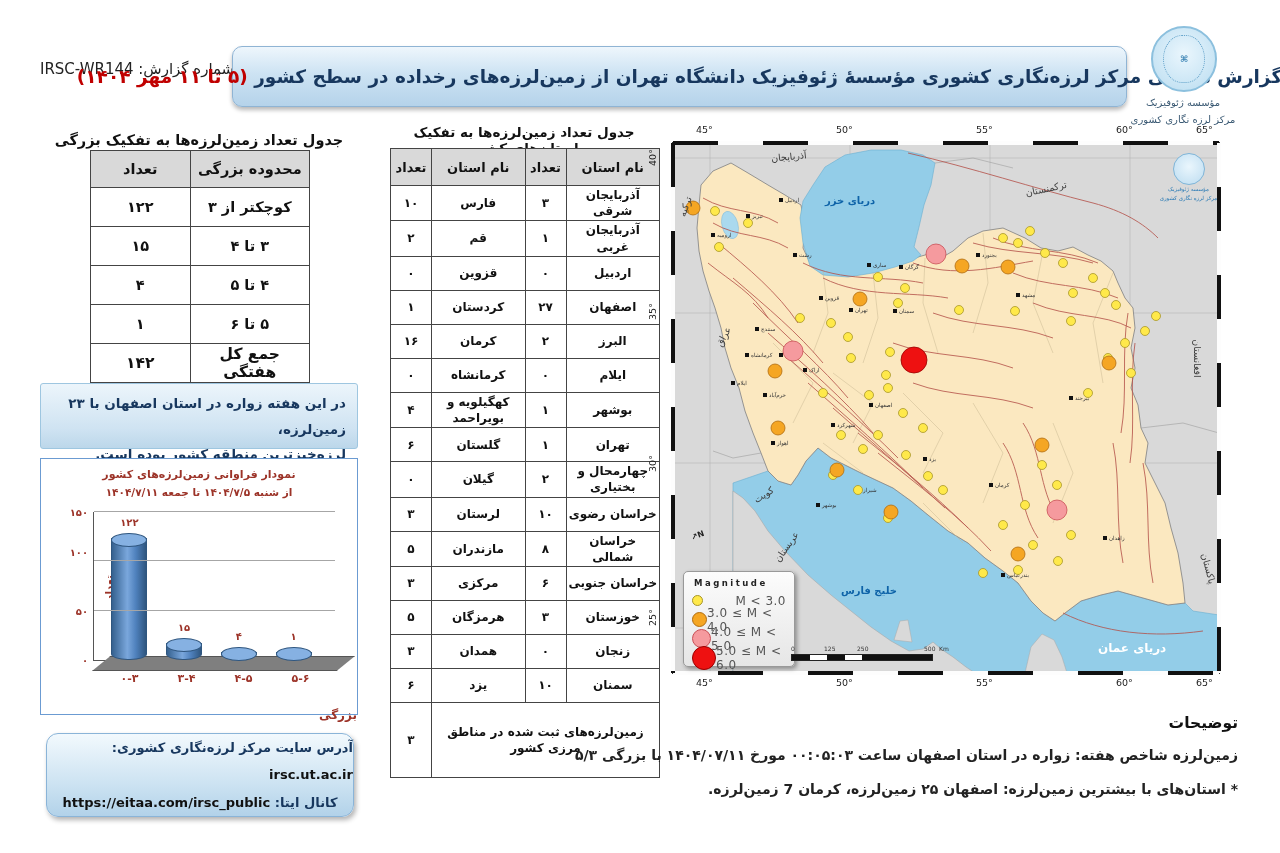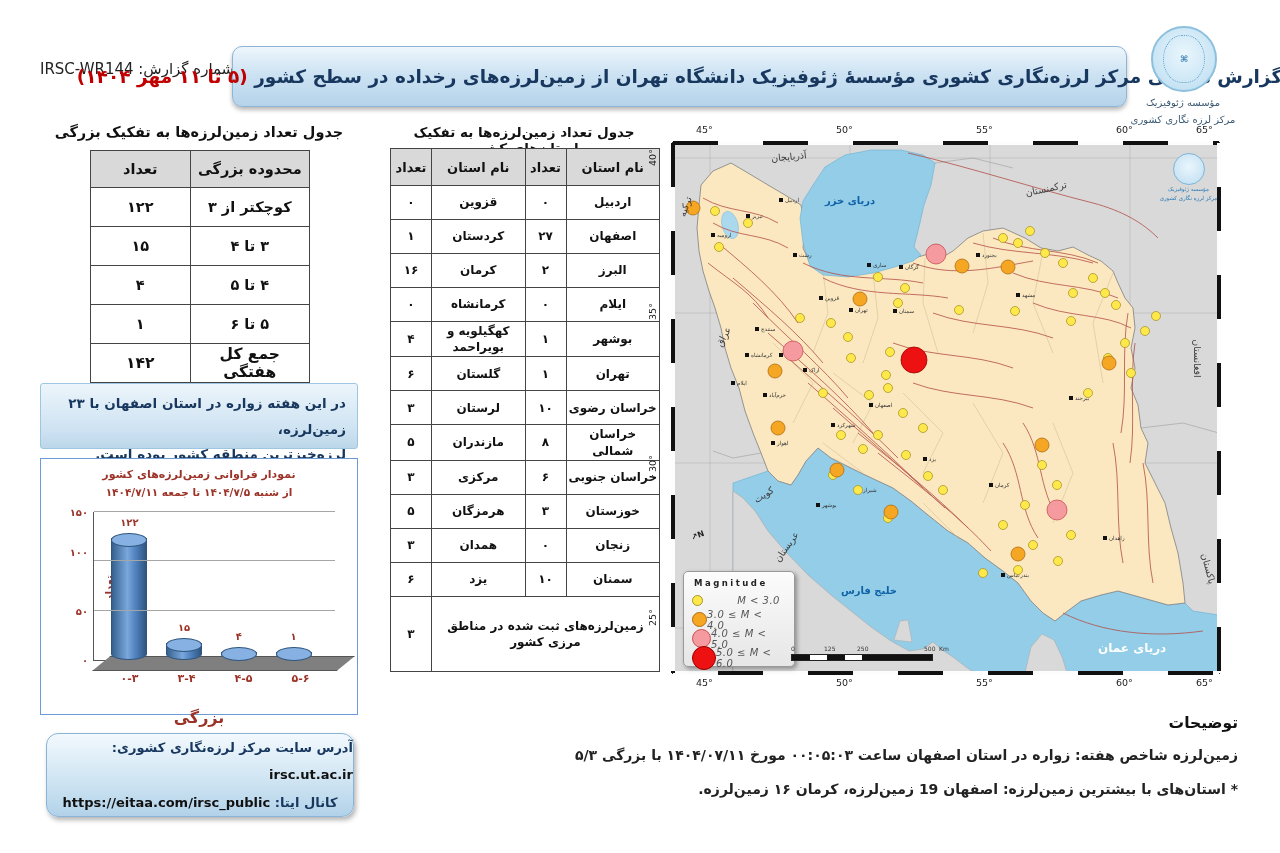--- a/index.html
+++ b/index.html
@@ -16,21 +16,21 @@
   .banner-text{font-size:18.5px;font-weight:bold;color:#17375e;white-space:nowrap;}
   .banner-text .date{color:#c00000;margin-top:16px;}
   .uot-logo{left:1151px;top:26px;width:62px;height:62px;border-radius:50%;
             background:radial-gradient(circle at 50% 42%,#eaf6fd 0%,#cfe8f6 55%,#b9dcf0 100%);
             border:2px solid #8cc0de;display:flex;align-items:center;justify-content:center;}
   .uot-inner{width:40px;height:46px;border-radius:45%/50%;border:1.5px dotted #5b9ec7;
              display:flex;align-items:center;justify-content:center;color:#3d85b5;font-size:9px;font-weight:bold;}
   .org-lines{left:1118px;top:94px;width:130px;text-align:center;color:#3b5a74;font-size:10px;line-height:1.7;}
 
   
-  .mag-title{left:40px;top:124px;width:318px;text-align:center;font-weight:bold;font-size:14.5px;color:#111;}
+  .mag-title{left:40px;top:132px;width:318px;text-align:center;font-weight:bold;font-size:14.5px;color:#111;}
   table{border-collapse:collapse;}
   .mag-table{left:90px;top:150px;width:220px;}
   .mag-table th,.mag-table td{border:1.2px solid #444;text-align:center;font-family:inherit;}
   .mag-table th{background:#d9d9d9;font-size:14.5px;font-weight:bold;height:34px;color:#111;}
   .mag-table td{height:36px;font-size:14.5px;font-weight:bold;color:#111;}
   .mag-table .total td{font-size:15.5px;}
   .note-box{left:40px;top:383px;width:294px;height:50px;padding:7px 11px;
             background:linear-gradient(180deg,#ecf5fb 0%,#cfe3f2 70%,#bcd7ea 100%);
             border:1px solid #9ec6e0;border-radius:3px;font-size:13.5px;font-weight:bold;
             color:#17375e;line-height:1.9;text-align:right;}
@@ -47,21 +47,21 @@
   .bar-col{position:relative;width:36px;display:flex;flex-direction:column;align-items:center;}
   .cyl{position:relative;width:34px;background:linear-gradient(90deg,#35618f 0%,#7aa7dc 45%,#4f81bd 70%,#2f567f 100%);
        border-radius:0 0 17px 17px/0 0 6px 6px;border:0.5px solid #2f567f;}
   .cap{position:absolute;top:-6px;left:-1px;width:34px;height:12px;border-radius:50%;
        background:#86b1e2;border:1px solid #2f567f;}
   .bar-val{position:absolute;bottom:100%;margin-bottom:10px;font-size:10px;font-weight:bold;color:#9c3328;}
   .xlabels{position:absolute;left:8px;right:14px;top:160px;display:flex;justify-content:space-around;}
   .xlab{font-size:11px;font-weight:bold;color:#9c3328;direction:rtl;}
   .ylab{position:absolute;left:10px;top:88px;transform:rotate(-90deg);transform-origin:left top;
         font-size:10.5px;font-weight:bold;color:#9c3328;}
-  .xaxis-title{text-align:center;font-size:16px;font-weight:bold;color:#9c3328;margin-top:28px;direction:rtl;}
+  .xaxis-title{font-size:12px;font-weight:bold;color:#9c3328;margin-top:28px;direction:rtl;}
   .footer-box{left:46px;top:733px;width:306px;height:82px;border-radius:12px;
               background:linear-gradient(180deg,#f2f9fd 0%,#cde3f2 60%,#b2d2e9 100%);
               border:1px solid #8ab4d8;box-shadow:2px 3px 5px rgba(0,0,0,.3);
               display:flex;flex-direction:column;align-items:center;justify-content:center;
               font-size:13px;font-weight:bold;color:#17375e;line-height:2.1;}
   .footer-box .url{color:#111;}
 
   
   .prov-title{left:388px;top:124px;width:272px;text-align:center;font-weight:bold;font-size:13.5px;color:#111;}
   .prov-table{left:390px;top:148px;width:270px;table-layout:fixed;}
@@ -83,21 +83,21 @@
   .lbl-sea{font-size:10px;font-weight:bold;color:#0e63a8;direction:rtl;}
   .lbl-sea-light{font-size:12px;font-weight:bold;color:#fff;direction:rtl;}
   .lbl-country{font-size:9.5px;color:#3c3c3c;direction:rtl;}
   .lon-lat{font-size:9.5px;color:#222;direction:ltr;}
   .legend{left:10px;top:428px;width:112px;height:96px;background:linear-gradient(180deg,#fcfcfc,#e6e6e6);
           border:1px solid #999;border-radius:5px;box-shadow:2px 2px 4px rgba(0,0,0,.35);
           padding:6px 8px 0 8px;z-index:7;direction:ltr;box-sizing:border-box;}
   .legend-title{font-size:8.5px;font-weight:bold;letter-spacing:2.5px;color:#222;margin:0 0 3px 2px;}
   .legend-row{display:flex;align-items:center;height:19px;}
   .legend-dot{border-radius:50%;flex:none;}
-  .legend-txt{font-size:10px;color:#555;letter-spacing:.5px;margin-left:auto;margin-right:6px;font-style:italic;}
+  .legend-txt{font-size:12px;color:#555;letter-spacing:.5px;margin-left:auto;}
   .scalebar{left:118px;top:502px;width:160px;z-index:7;direction:ltr;}
   .sb-nums{position:relative;height:8px;font-size:6px;color:#333;}
   .sb-nums span{position:absolute;top:0;}
   .sb-bar{margin-top:1px;height:5px;width:140px;border:0.5px solid #222;display:flex;}
   .north{left:18px;top:388px;z-index:7;color:#222;font-size:8px;font-weight:bold;transform:rotate(-20deg);}
   .map-logo{left:500px;top:10px;width:30px;height:30px;border-radius:50%;z-index:7;
             background:radial-gradient(circle at 50% 42%,#eaf6fd,#bcdcf0);border:1px solid #7fb5d8;}
   .map-logo-txt{left:468px;top:42px;width:95px;text-align:center;font-size:5.5px;color:#2a7ab5;line-height:1.6;z-index:7;direction:rtl;}
 
   
@@ -226,20 +226,32 @@
     <thead>
       <tr>
         <th>نام استان</th>
         <th class="cnt">تعداد</th>
         <th>نام استان</th>
         <th class="cnt">تعداد</th>
       </tr>
     </thead>
     <tbody id="prov-rows">
         <tr>
+          <td>آذربایجان شرقی</td>
+          <td class="cnt">۳</td>
+          <td>فارس</td>
+          <td class="cnt">۱۰</td>
+        </tr>
+        <tr>
+          <td>آذربایجان غربی</td>
+          <td class="cnt">۱</td>
+          <td>قم</td>
+          <td class="cnt">۲</td>
+        </tr>
+        <tr>
           <td>اردبیل</td>
           <td class="cnt">۰</td>
           <td>قزوین</td>
           <td class="cnt">۰</td>
         </tr>
         <tr>
           <td>اصفهان</td>
           <td class="cnt">۲۷</td>
           <td>کردستان</td>
           <td class="cnt">۱</td>
@@ -260,20 +272,26 @@
           <td>بوشهر</td>
           <td class="cnt">۱</td>
           <td>کهگیلویه و بویراحمد</td>
           <td class="cnt">۴</td>
         </tr>
         <tr>
           <td>تهران</td>
           <td class="cnt">۱</td>
           <td>گلستان</td>
           <td class="cnt">۶</td>
+        </tr>
+        <tr>
+          <td>چهارمحال و بختیاری</td>
+          <td class="cnt">۲</td>
+          <td>گیلان</td>
+          <td class="cnt">۰</td>
         </tr>
         <tr>
           <td>خراسان رضوی</td>
           <td class="cnt">۱۰</td>
           <td>لرستان</td>
           <td class="cnt">۳</td>
         </tr>
         <tr>
           <td>خراسان شمالی</td>
           <td class="cnt">۸</td>
@@ -592,15 +610,15 @@
     </div>
   <div id="lat-left" class="abs" style="left:648px;top:142px;width:14px;height:530px;">
       <span class="lon-lat" style="position: absolute; left: -4px; top: 10px; transform: rotate(-90deg);">40°</span>
       <span class="lon-lat" style="position: absolute; left: -4px; top: 164px; transform: rotate(-90deg);">35°</span>
       <span class="lon-lat" style="position: absolute; left: -4px; top: 316px; transform: rotate(-90deg);">30°</span>
       <span class="lon-lat" style="position: absolute; left: -4px; top: 470px; transform: rotate(-90deg);">25°</span>
     </div>
 
   <div class="abs expl-title">توضیحات</div>
   <div class="abs expl-line1">زمین‌لرزه شاخص هفته: زواره در استان اصفهان ساعت ۰۰:۰۵:۰۳ مورخ ۱۴۰۴/۰۷/۱۱ با بزرگی ۵/۳</div>
-  <div class="abs expl-line2">* استان‌های با بیشترین زمین‌لرزه: اصفهان 19 زمین‌لرزه، کرمان ۱۶ زمین‌لرزه.</div>
+  <div class="abs expl-line2">* استان‌های با بیشترین زمین‌لرزه: اصفهان ۲۵ زمین‌لرزه، کرمان 7 زمین‌لرزه.</div>
 
 </div>
 
 </body></html>

